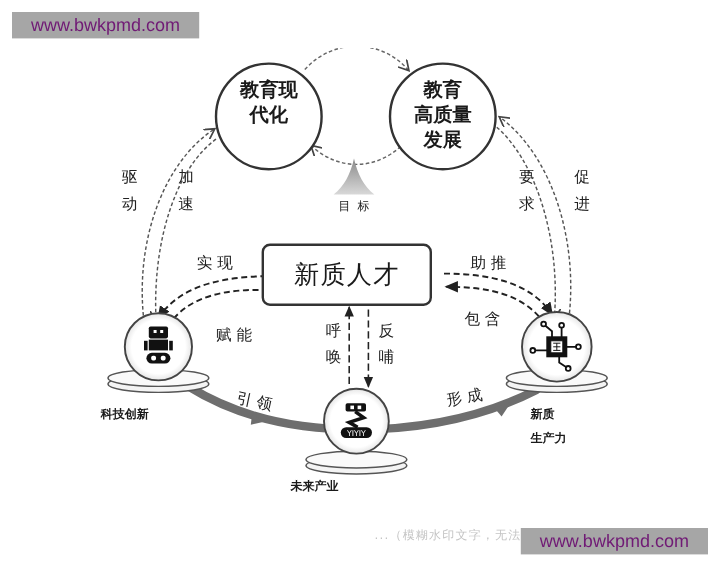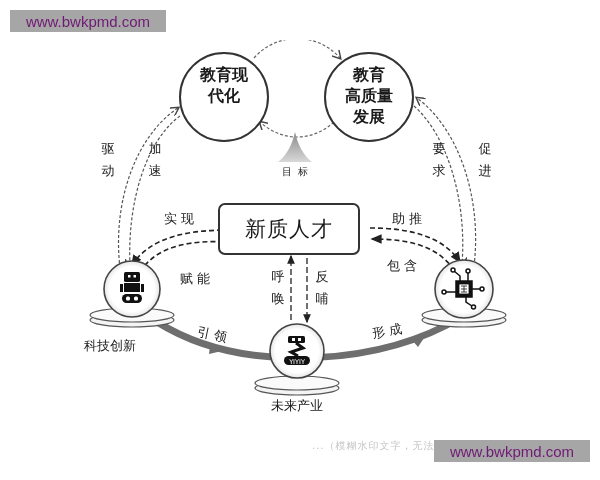--- a/index.html
+++ b/index.html
@@ -30,21 +30,21 @@
     }
     .vlabel {
       position: absolute; font-size: 13px; line-height: 22px; width: 16px;
       text-align: center; color: #222; font-family: "DejaVu Serif", serif;
     }
     .hlabel {
       position: absolute; font-size: 13px; color: #222; font-family: "DejaVu Serif", serif;
       letter-spacing: 4px; white-space: nowrap;
     }
     .node-label {
-      position: absolute; font-size: 13px; line-height: 20px; font-weight: normal; text-align: center;
+      position: absolute; font-size: 10px; line-height: 20px; font-weight: bold; 
       color: #1a1a1a; white-space: nowrap;
     }
     .talent-box {
       position: absolute; left: 136px; top: 163px; width: 138px; height: 48px;
       border: 2px solid #333; border-radius: 7px; background: #fff;
       display: flex; align-items: center; justify-content: center;
       font-size: 21px; color: #1a1a1a; letter-spacing: 1px;
     }
     .goal-label {
       position: absolute; left: 200px; top: 125px; font-size: 10px; font-family: "DejaVu Serif", serif;
@@ -219,17 +219,21 @@
     <div>哺</div>
   </div>
 
   <div class="hlabel" style="left:115px; top:286px; transform:rotate(12deg);">引领</div>
   <div class="hlabel" style="left:290px; top:282px; transform:rotate(-10deg);">形成</div>
 
   <div class="node-label" style="left:2px; top:296px;">科技创新</div>
   <div class="node-label" style="left:160px; top:356px; width:110px;">
     <div>未来产业</div>
   </div>
+  <div class="node-label" style="left:360px; top:296px; width:60px;">
+    <div>新质</div>
+    <div>生产力</div>
+  </div>
 
   <div class="faint-caption">...（模糊水印文字，无法辨认）...</div>
 </div>
 
 <div class="watermark wm-bottom">www.bwkpmd.com</div>
 
 </body></html>

